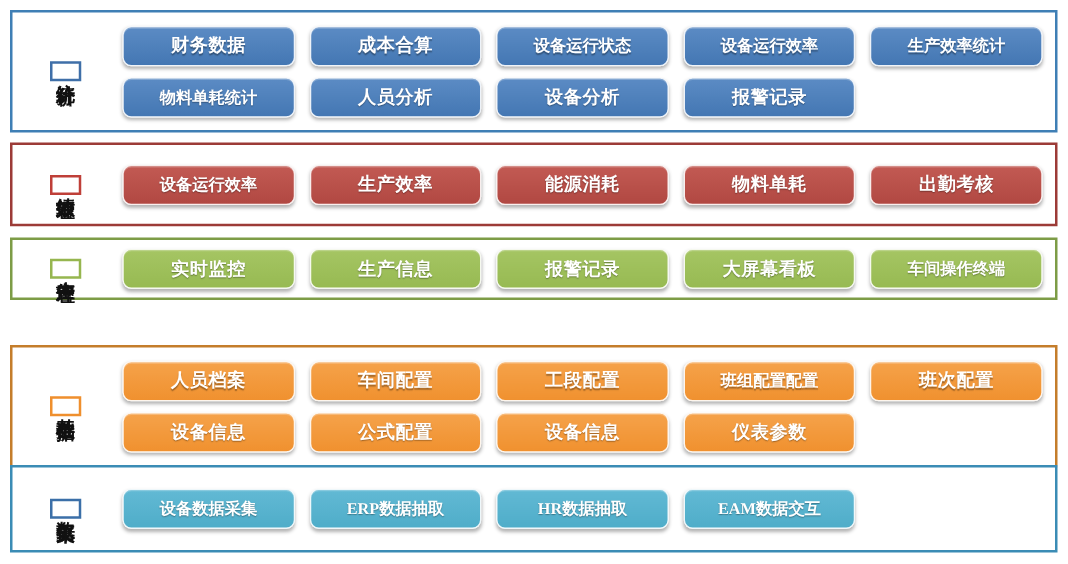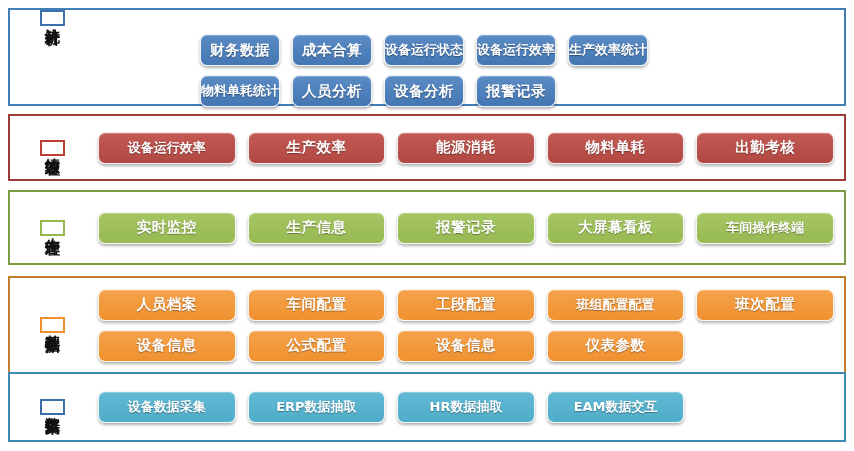--- a/index.html
+++ b/index.html
@@ -74,44 +74,44 @@
     box-shadow: 0 2px 3px rgba(0,0,0,0.30), inset 0 1px 0 rgba(255,255,255,0.25);
     white-space: nowrap;
     cursor: pointer;
     box-sizing: border-box;
     background: #4a7ebb;
     letter-spacing: 0.5px;
   }
   .btn.small-txt { font-size: 13px; letter-spacing: 0; }
 
   
-  #sec-0 { top: 8px;   height: 98px;  border-color: #3f7fb5; flex-direction: column; }
+  #sec-0 { top: 8px;   height: 98px;  border-color: #3f7fb5; }
   #sec-0 .vlabel { border-color: #3f6fa8; }
   #sec-0 .btn { background: linear-gradient(#5b8bc4, #4477b3); }
 
   
   #sec-1 { top: 114px; height: 67px;  border-color: #9c3b37; }
   #sec-1 .vlabel { border-color: #bf3f38; }
   #sec-1 .btn { background: linear-gradient(#c25a53, #b14842); }
 
   
-  #sec-2 { top: 190px; height: 75px;  border-color: #7d9c46; }
+  #sec-2 { top: 190px; height: 50px;  border-color: #7d9c46; }
   #sec-2 .vlabel { border-color: #96b64f; }
   #sec-2 .btn { background: linear-gradient(#a5c563, #97ba52); }
 
   
   #sec-3 { top: 276px; height: 98px;  border-color: #c47d2b; }
   #sec-3 .vlabel { border-color: #ef8f2d; }
   #sec-3 .btn { background: linear-gradient(#f5a24a, #f0912f); }
 
   
   #sec-4 { top: 372px; height: 70px;  border-color: #3b8cb5; }
   #sec-4 .vlabel { border-color: #3b6fa8; }
   #sec-4 .btn { background: linear-gradient(#62b9d4, #4fadc9); }
-  #sec-4 .btn-grid { grid-template-columns: repeat(5, 1fr); }
+  #sec-4 .btn-grid { grid-template-columns: repeat(5, 1fr); font-family: Liberation Serif, serif; }
 </style>
 </head>
 <body>
 
 <div id="board">
     <div class="section" id="sec-0">
       <div class="label-wrap">
         <div class="vlabel">统计分析</div>
       </div>
       <div class="btn-grid">

